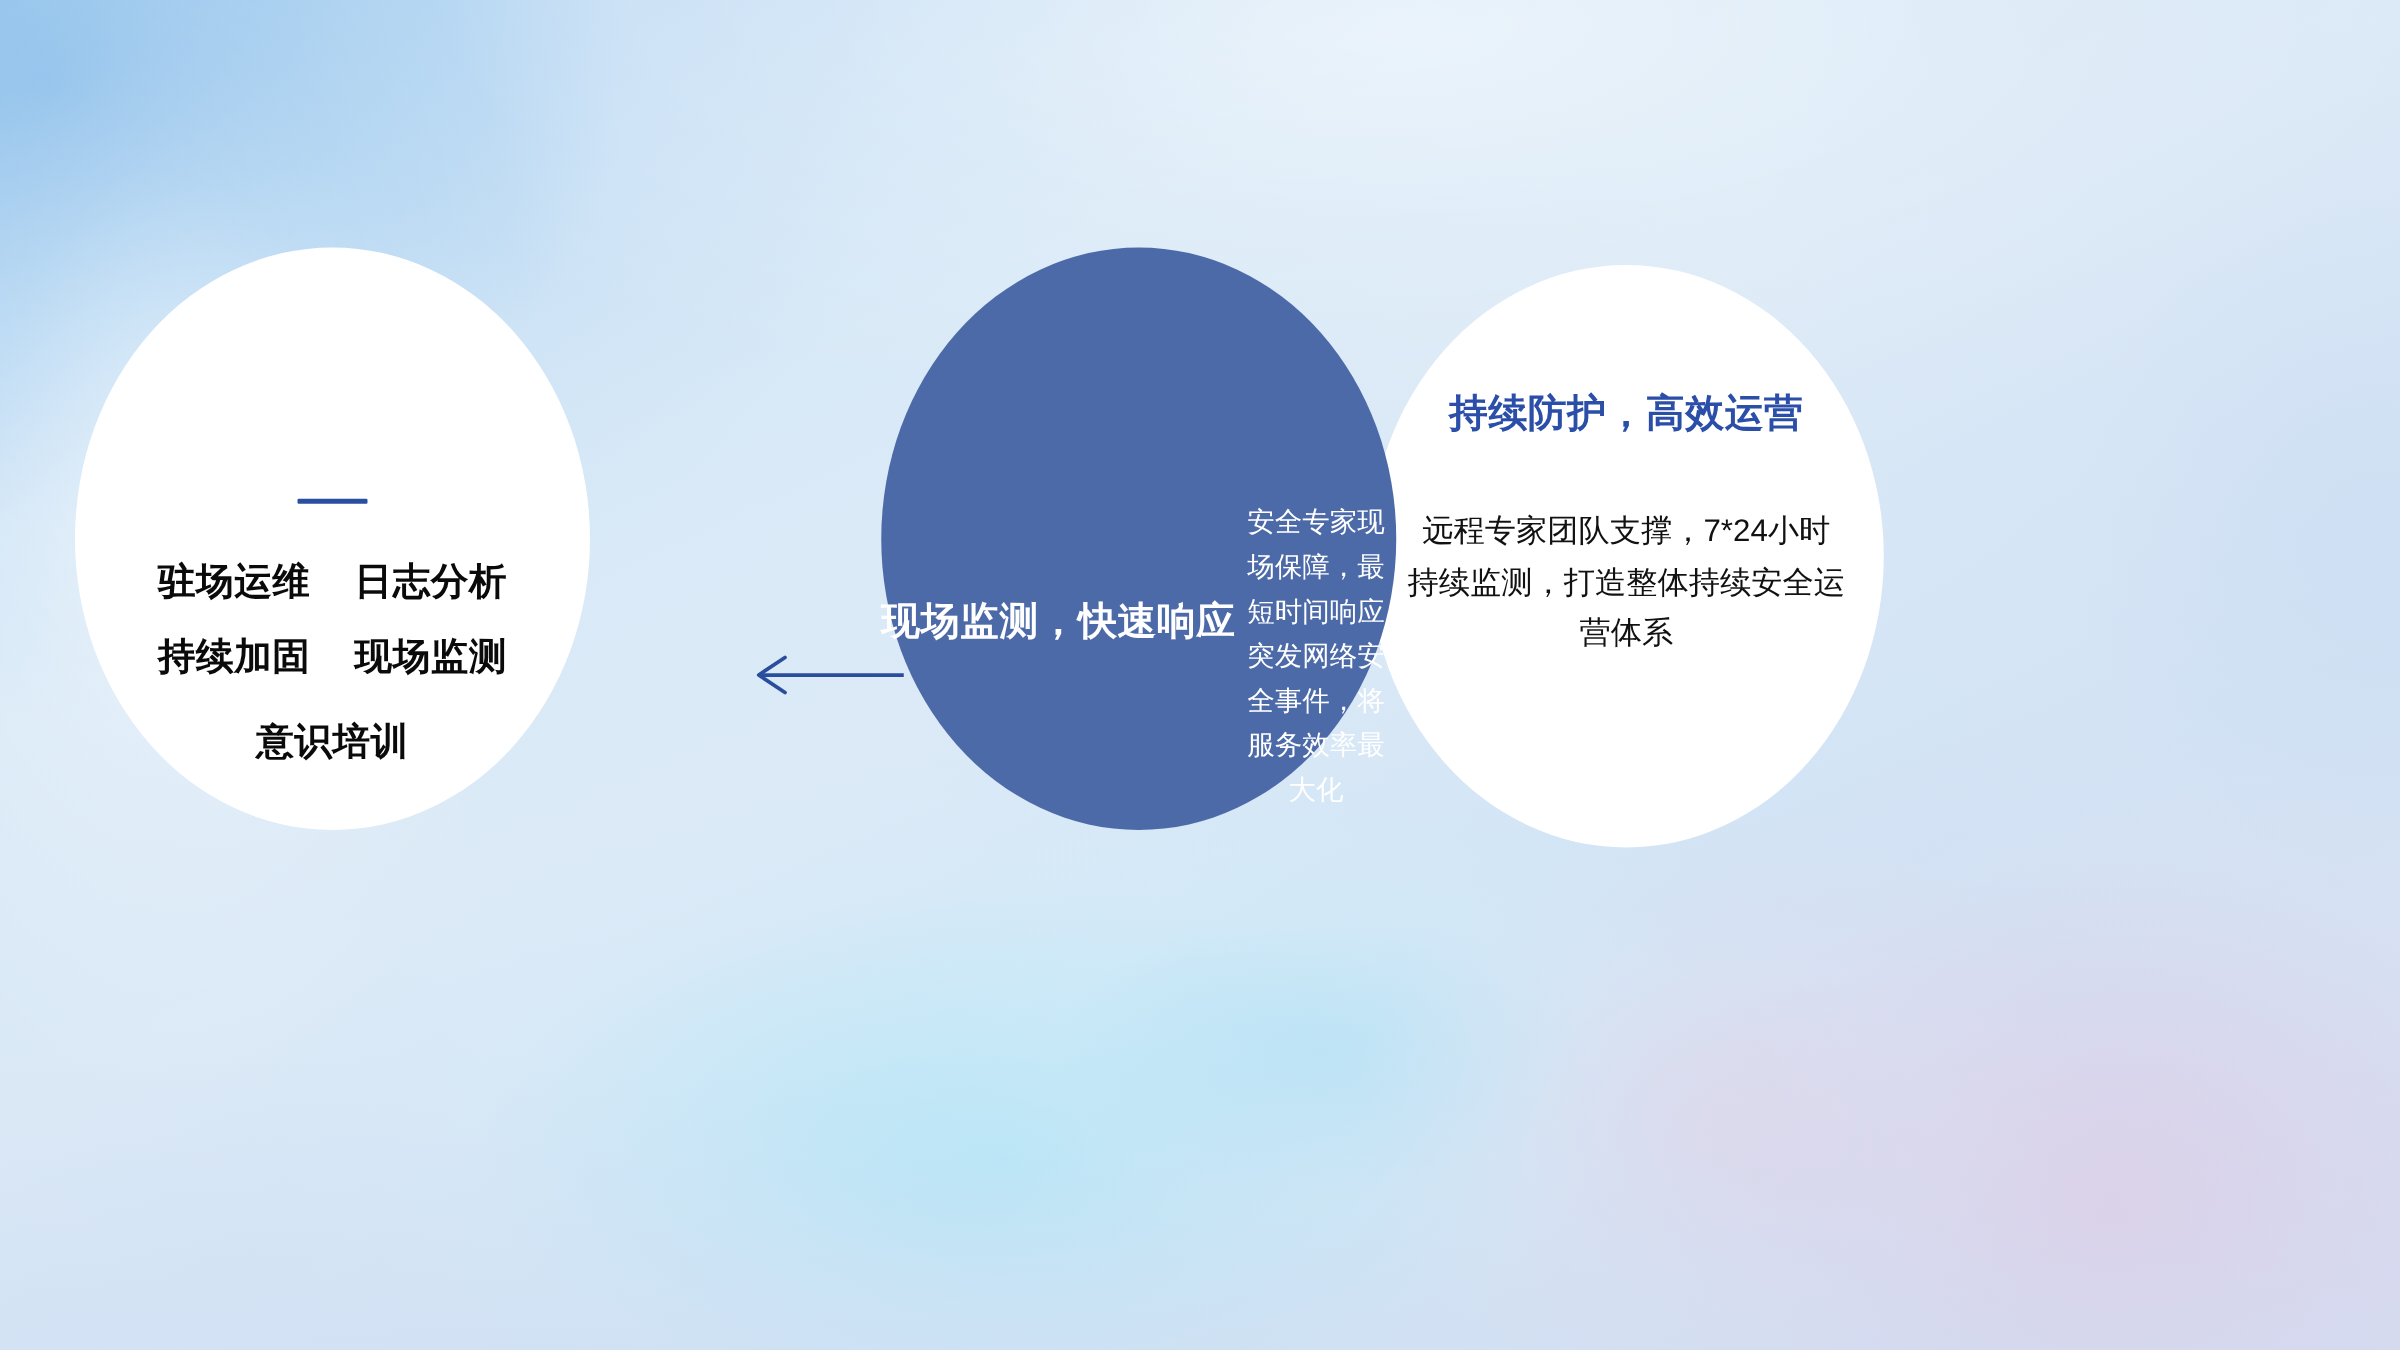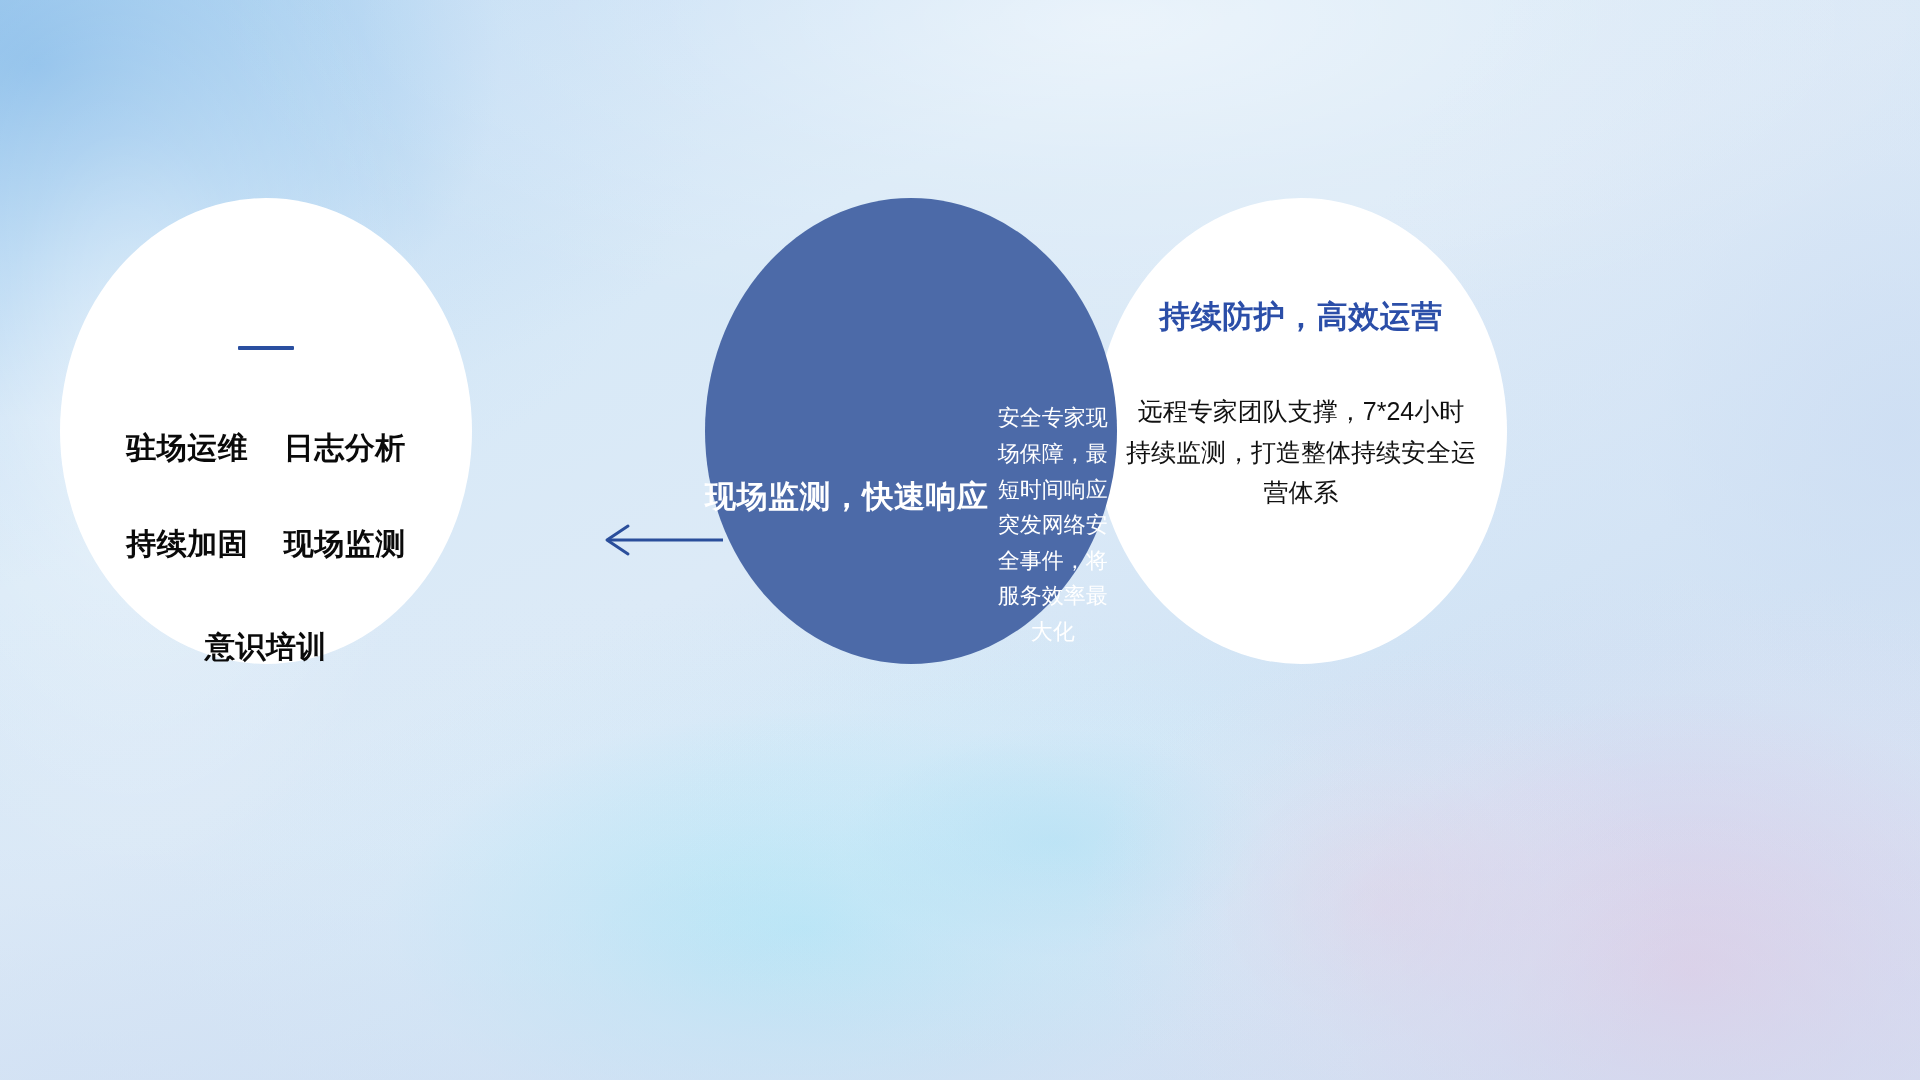--- a/index.html
+++ b/index.html
@@ -107,21 +107,21 @@
     left: 60px;
     top: 198px;
     width: 412px;
     height: 466px;
     background: #ffffff;
     z-index: 4;
   }
 
   #circle-right {
     left: 1095px;
-    top: 198px;
+    top: 212px;
     width: 412px;
     height: 466px;
     background: #ffffff;
     z-index: 5;
   }
 
   #circle-middle {
     left: 705px;
     top: 198px;
     width: 412px;
@@ -143,21 +143,21 @@
   
   .left-inner {
     position: absolute;
     left: 0;
     top: 0;
     width: 100%;
     height: 100%;
     display: flex;
     flex-direction: column;
     align-items: center;
-    justify-content: space-between;
+    justify-content: center;
     padding-top: 148px;
     box-sizing: border-box;
   }
   .accent-dash {
     width: 56px;
     height: 4px;
     background: #2a4fa0;
     border-radius: 1px;
     margin-bottom: 48px;
   }

